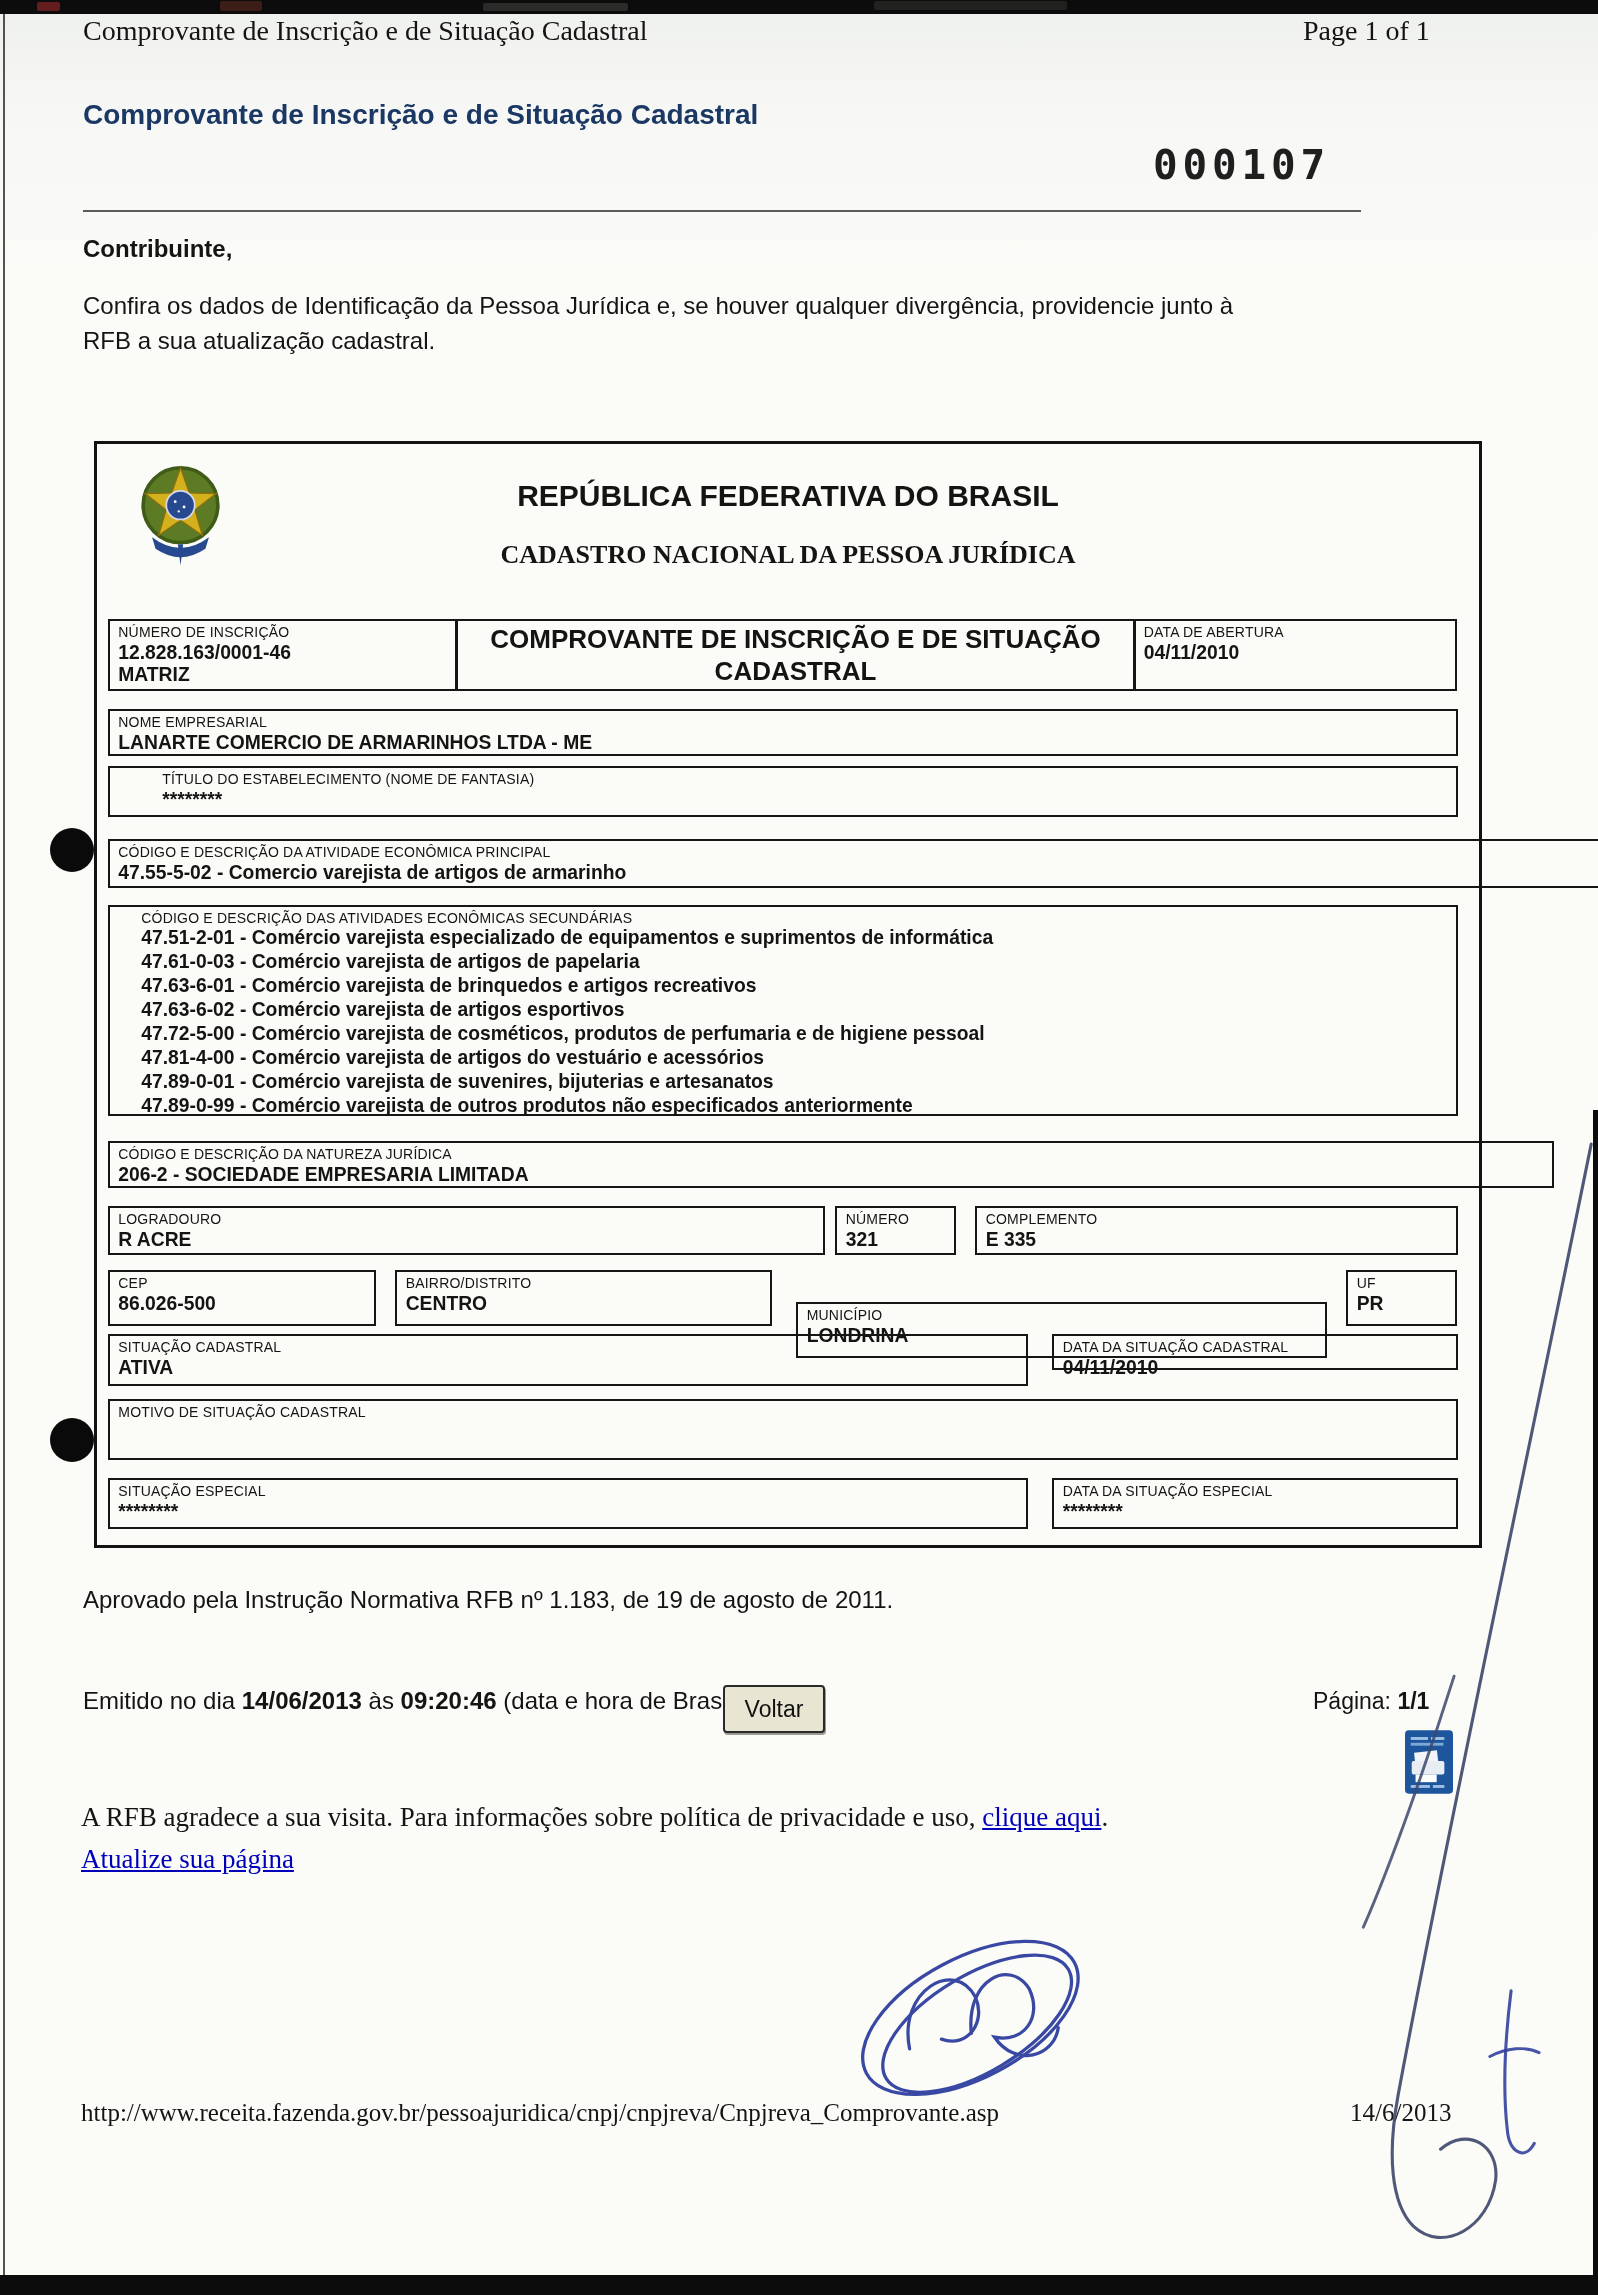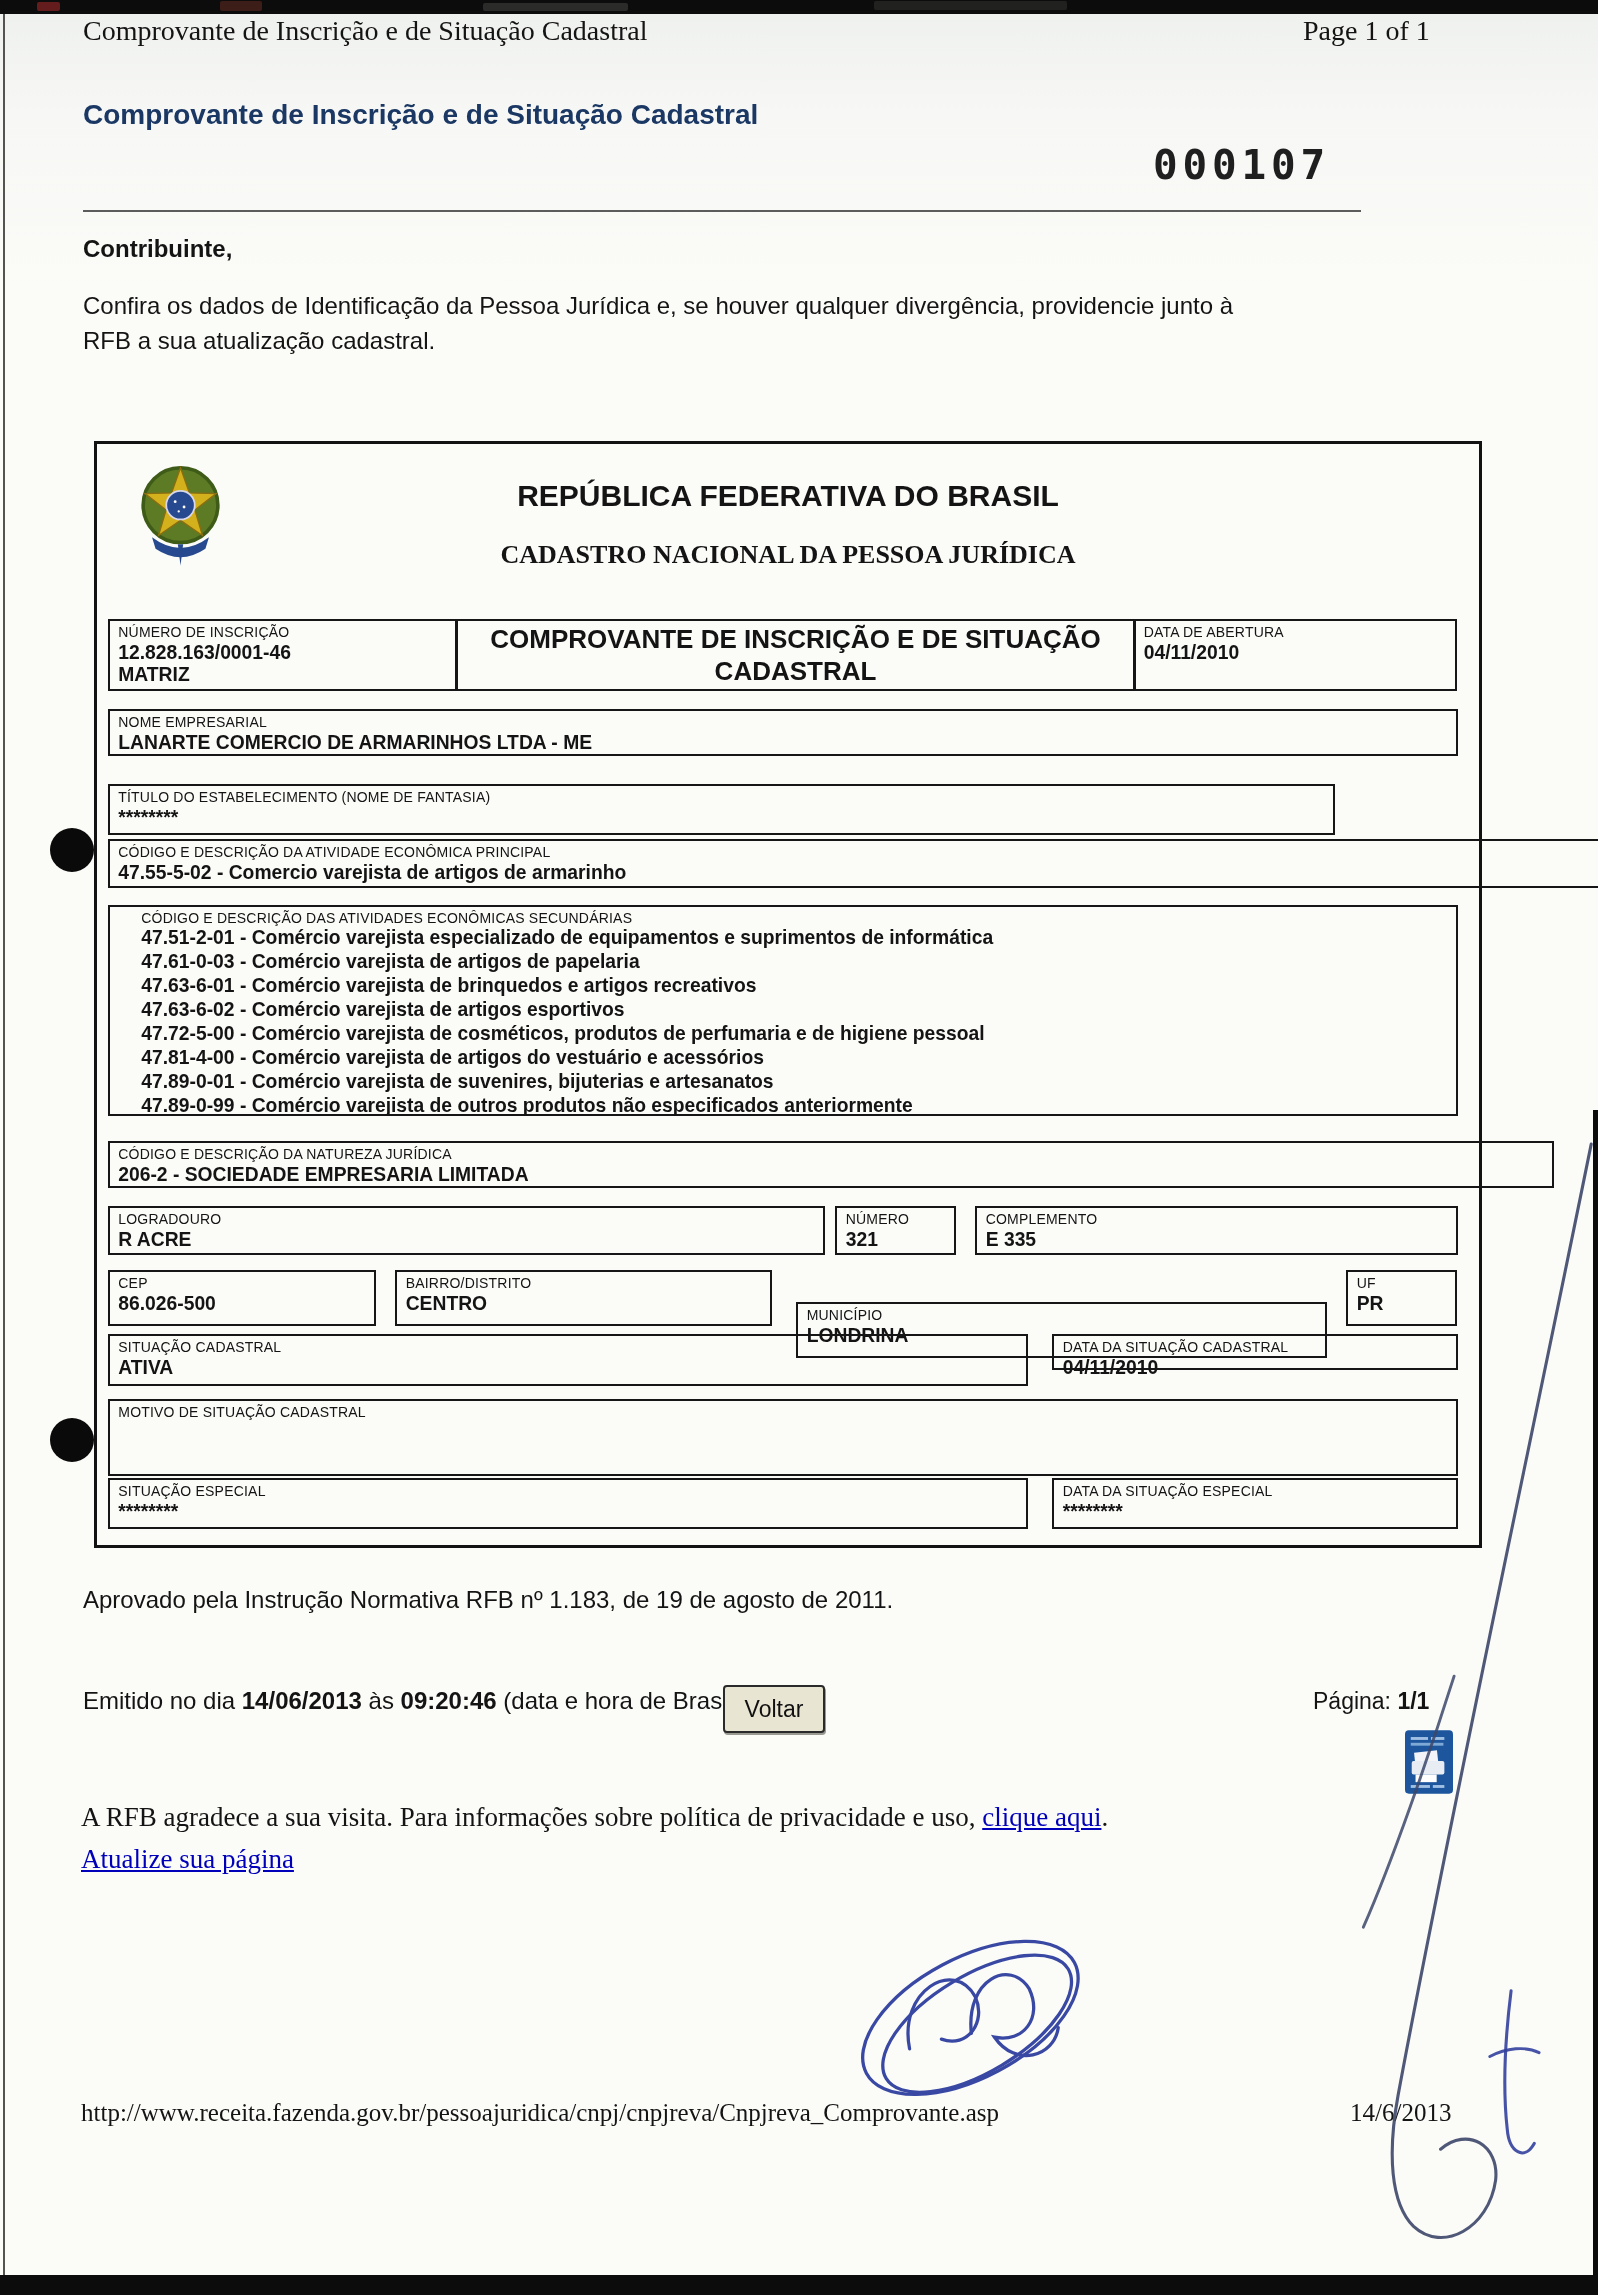--- a/index.html
+++ b/index.html
@@ -111,21 +111,21 @@
     <div class="cell" style="left:1036px;top:175px;width:324px;height:72px;">
       <div class="lbl">DATA DE ABERTURA</div>
       <div class="val">04/11/2010</div>
     </div>
 
     <div class="cell" style="left:10.6px;top:265px;width:1350px;height:47px;">
       <div class="lbl">NOME EMPRESARIAL</div>
       <div class="val">LANARTE COMERCIO DE ARMARINHOS LTDA - ME</div>
     </div>
 
-    <div class="cell" style="left:10.6px;top:340px;width:1227px;height:51px;">
+    <div class="cell" style="left:10.6px;top:322px;width:1350px;height:51px;padding-left:44px;">
       <div class="lbl">TÍTULO DO ESTABELECIMENTO (NOME DE FANTASIA)</div>
       <div class="val">********</div>
     </div>
 
     <div class="cell" style="left:10.6px;top:395px;width:1527px;height:49px;">
       <div class="lbl">CÓDIGO E DESCRIÇÃO DA ATIVIDADE ECONÔMICA PRINCIPAL</div>
       <div class="val">47.55-5-02 - Comercio varejista de artigos de armarinho</div>
     </div>
 
     <div class="cell" style="left:10.6px;top:461px;width:1350px;height:211px;padding-left:23px;">
@@ -177,21 +177,21 @@
 
     <div class="cell" style="left:10.6px;top:890px;width:920px;height:52px;">
       <div class="lbl">SITUAÇÃO CADASTRAL</div>
       <div class="val">ATIVA</div>
     </div>
     <div class="cell" style="left:955px;top:890px;width:406px;height:36px;">
       <div class="lbl">DATA DA SITUAÇÃO CADASTRAL</div>
       <div class="val">04/11/2010</div>
     </div>
 
-    <div class="cell" style="left:10.6px;top:955px;width:1350px;height:77px;">
+    <div class="cell" style="left:10.6px;top:955px;width:1350px;height:61px;">
       <div class="lbl">MOTIVO DE SITUAÇÃO CADASTRAL</div>
       <div class="val"></div>
     </div>
 
     <div class="cell" style="left:10.6px;top:1034px;width:920px;height:51px;">
       <div class="lbl">SITUAÇÃO ESPECIAL</div>
       <div class="val">********</div>
     </div>
     <div class="cell" style="left:955px;top:1034px;width:406px;height:51px;">
       <div class="lbl">DATA DA SITUAÇÃO ESPECIAL</div>

